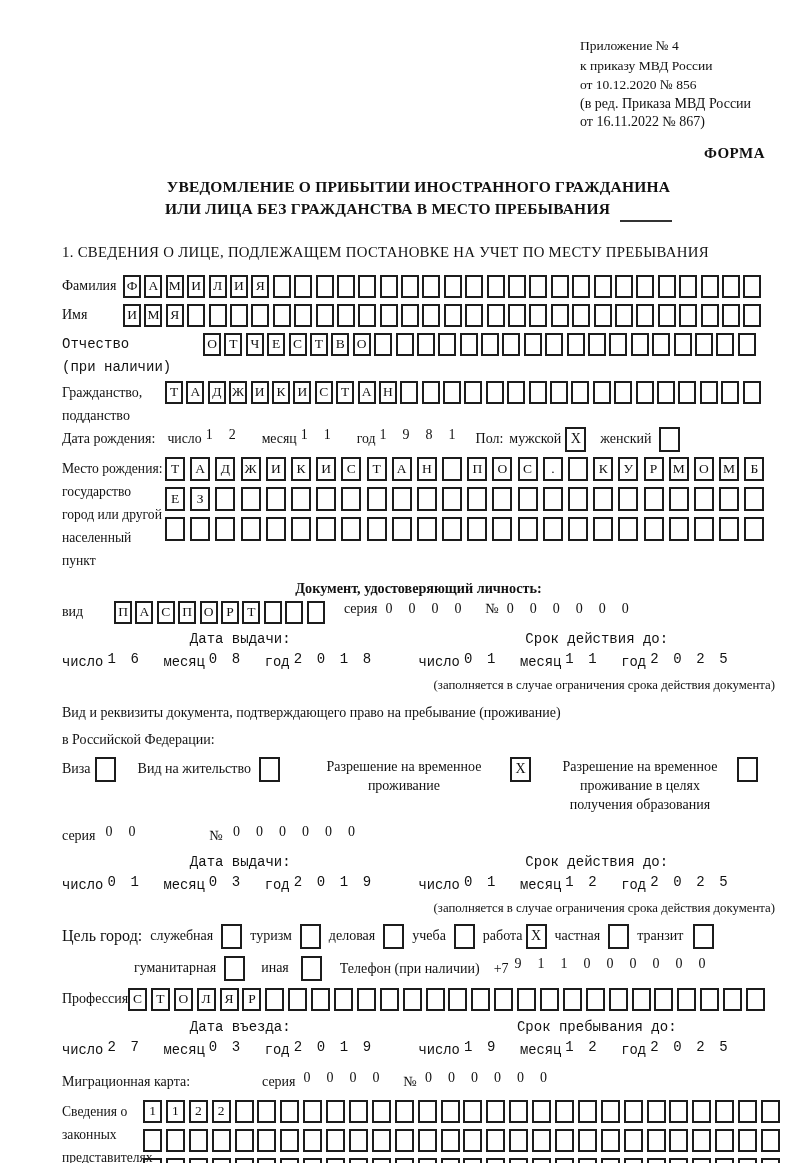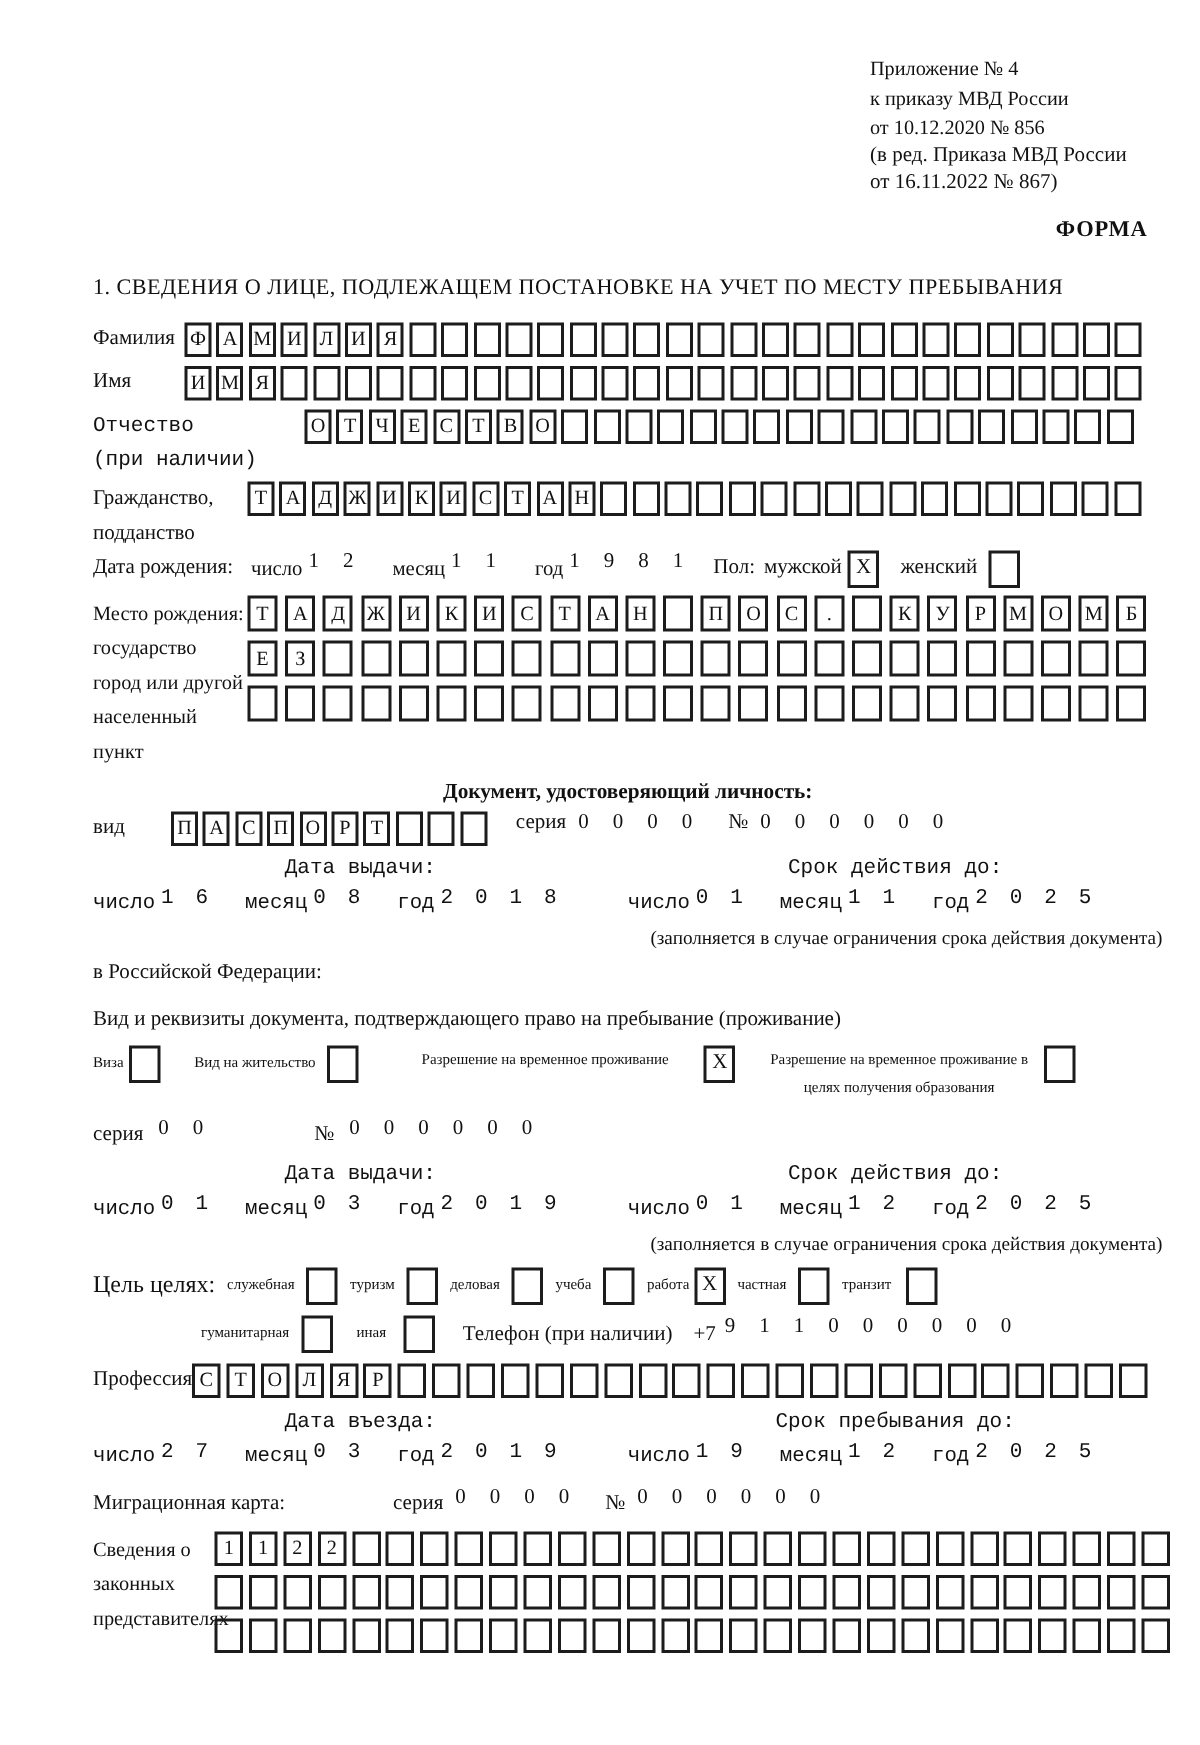--- a/index.html
+++ b/index.html
@@ -46,21 +46,21 @@
   .dochead{text-align:center;font-weight:bold;font-size:14.2px;margin-top:8px;}
   .date2col{display:flex;margin-top:6px;}
   .dcol{flex:1;font-family:Liberation Mono, monospace;}
   .dcap{text-align:center;font-size:14px;margin-bottom:4px;}
   .drow{display:flex;align-items:center;}
   .note{font-size:12.8px;text-align:right;margin-top:3px;}
 
   .plain{font-size:14px;line-height:23px;margin-top:8px;}
   .optrow{display:flex;align-items:flex-start;margin-top:6px;}
   .opt{display:flex;align-items:flex-start;margin-right:14px;}
-  .opt .olbl{font-size:10px;line-height:24px;margin-right:8px;}
+  .opt .olbl{font-size:14px;line-height:24px;margin-right:8px;}
   .opt .wrap2{width:196px;text-align:center;line-height:19px;}
   .opt .wrap3{width:178px;text-align:center;line-height:19px;font-family:Liberation Serif, serif;}
   .gap-sm{margin-right:8px;}
   .indent{margin-left:72px;}
   .phone-lbl{font-size:14px;line-height:25px;margin:0 14px 0 18px;}
   .prefix{font-size:14px;line-height:25px;margin-right:6px;}
   .mt14{margin-top:14px;}
 </style>
 </head>
 <body>
@@ -70,20 +70,24 @@
   <div class="hdr-right">
     <div>Приложение № 4</div>
     <div>к приказу МВД России</div>
     <div>от 10.12.2020 № 856</div>
     <div class="small">(в ред. Приказа МВД России</div>
     <div class="small">от 16.11.2022 № 867)</div>
   </div>
 
   <div class="forma">ФОРМА</div>
 
+  <div class="title">
+    <div>УВЕДОМЛЕНИЕ О ПРИБЫТИИ ИНОСТРАННОГО ГРАЖДАНИНА</div>
+    <div><span>ИЛИ ЛИЦА БЕЗ ГРАЖДАНСТВА В МЕСТО ПРЕБЫВАНИЯ</span><span class="uline">&nbsp;</span></div>
+  </div>
 
   <div class="sec-heading">1. СВЕДЕНИЯ О ЛИЦЕ, ПОДЛЕЖАЩЕМ ПОСТАНОВКЕ НА УЧЕТ ПО МЕСТУ ПРЕБЫВАНИЯ</div>
 
   <div class="frow mt14">
     <div class="lbl w-fam">Фамилия</div>
     <div class="boxes">
         <span class="bx">Ф</span>
         <span class="bx">А</span>
         <span class="bx">М</span>
         <span class="bx">И</span>
@@ -437,22 +441,22 @@
               <span class="dbx">0</span>
               <span class="dbx">2</span>
               <span class="dbx">5</span>
             </span>
           </span>
       </div>
     </div>
   </div>
   <div class="note">(заполняется в случае ограничения срока действия документа)</div>
 
+  <div class="plain">Вид и реквизиты документа, подтверждающего право на пребывание (проживание)</div>
   <div class="plain" style="margin-top:4px">в Российской Федерации:</div>
-  <div class="plain">Вид и реквизиты документа, подтверждающего право на пребывание (проживание)</div>
 
   <div class="optrow">
     <div class="opt" style="margin-right:22px">
       <span class="olbl" style="margin-right:4px">Виза</span>
       <span class="cb"></span>
     </div>
     <div class="opt" style="margin-right:26px">
       <span class="olbl">Вид на жительство</span>
       <span class="cb"></span>
     </div>
@@ -548,21 +552,21 @@
               <span class="dbx">2</span>
               <span class="dbx">5</span>
             </span>
           </span>
       </div>
     </div>
   </div>
   <div class="note">(заполняется в случае ограничения срока действия документа)</div>
 
   <div class="optrow" style="margin-top:8px;align-items:center">
-    <span class="olbl gap-sm">Цель целях:</span>
+    <span class="olbl gap-sm">Цель город:</span>
     <span class="opt gap-sm">
         <span class="olbl gap-sm">служебная</span>
         <span class="cb"></span>
       </span>
     <span class="opt gap-sm">
         <span class="olbl gap-sm">туризм</span>
         <span class="cb"></span>
       </span>
     <span class="opt gap-sm">
         <span class="olbl gap-sm">деловая</span>

